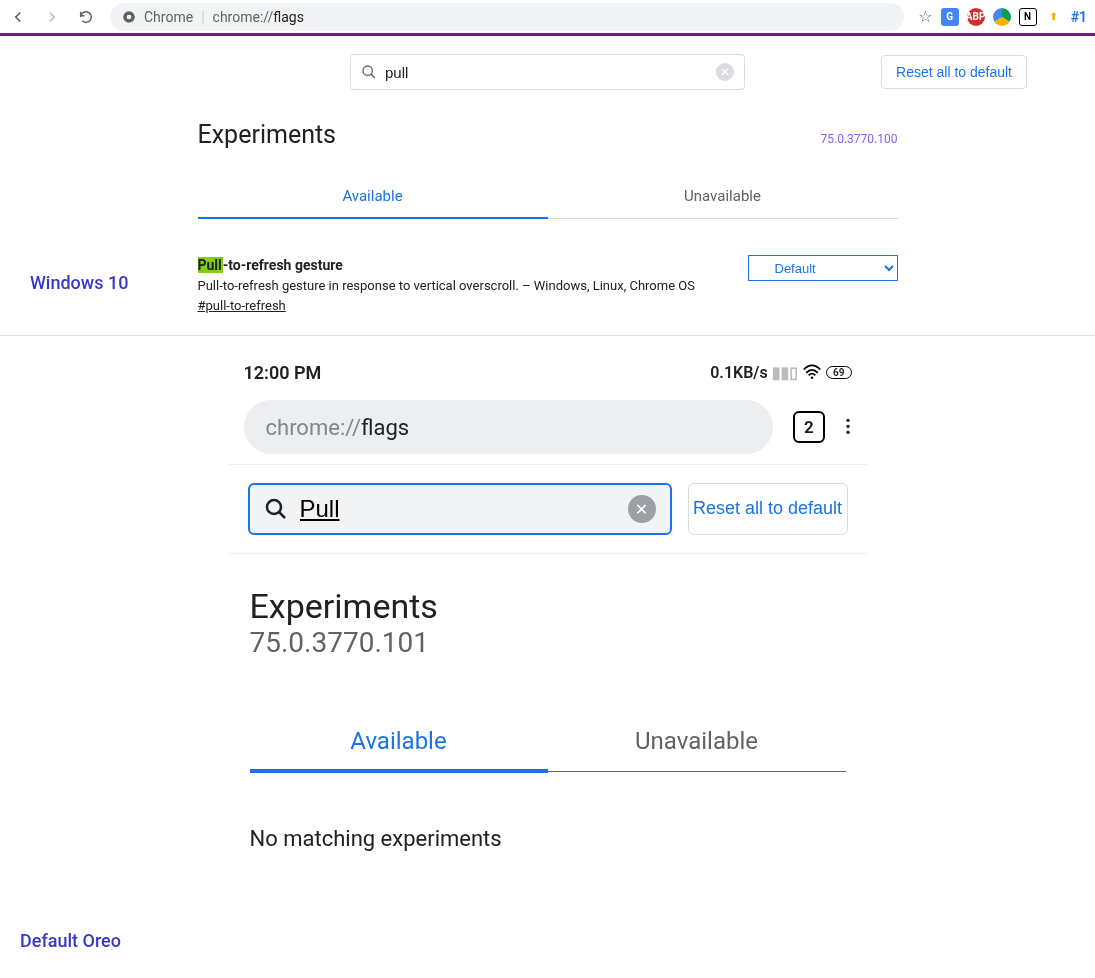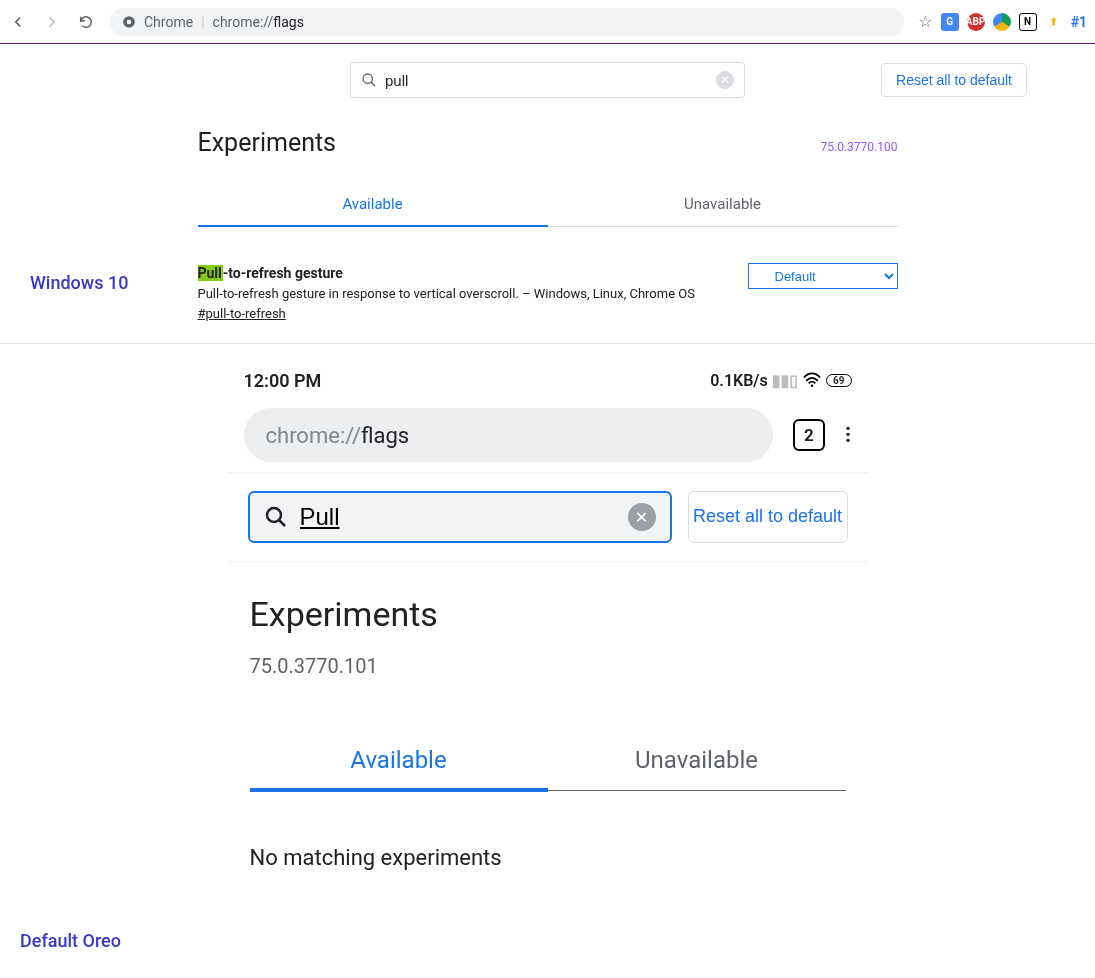--- a/index.html
+++ b/index.html
@@ -1,19 +1,19 @@
 <!DOCTYPE html>
 <html><head>
 <meta charset="utf-8">
 <style>
 * { margin:0; padding:0; box-sizing:border-box; }
 body { font-family:-apple-system,BlinkMacSystemFont,"Segoe UI",Roboto,Arial,sans-serif; background:#fff; color:#202124; width:1095px; }
 
 
-.desktop-toolbar { height:44px; display:flex; align-items:center; padding:0 8px; gap:14px; border-bottom:1px solid #701a75; }
+.desktop-toolbar { height:36px; display:flex; align-items:center; padding:0 8px; gap:14px; border-bottom:3px solid #701a75; }
 .tb-icon { width:20px; height:20px; display:flex; align-items:center; justify-content:center; color:#5f6368; cursor:pointer; }
 .tb-icon.dim { color:#bdbdbd; }
 .addr { flex:1; height:28px; background:#f1f3f4; border-radius:14px; display:flex; align-items:center; padding:0 12px; gap:8px; font-size:14px; color:#5f6368; }
 .addr .chrome-txt { color:#5f6368; }
 .addr .flags-txt { color:#202124; }
 .ext-icons { display:flex; gap:8px; align-items:center; }
 .ext { width:18px; height:18px; display:flex; align-items:center; justify-content:center; font-size:10px; font-weight:bold; border-radius:3px; }
 .adb { background:#d32f2f; color:#fff; border-radius:50%; }
 .gd { background:conic-gradient(#0f9d58 0 120deg,#f4b400 120deg 240deg,#4285f4 240deg 360deg); border-radius:50%; }
 .wd-num { color:#1a73e8; font-weight:600; font-size:14px; }
@@ -59,21 +59,21 @@
 .m-dots { font-size:22px; font-weight:bold; letter-spacing:0; line-height:6px; }
 
 .m-searchrow { display:flex; gap:16px; padding:18px 20px; border-top:1px solid #f0f0f0; border-bottom:1px solid #f0f0f0; }
 .m-search { flex:1; height:52px; border:2px solid #1a73e8; border-radius:6px; background:#f1f3f4; display:flex; align-items:center; padding:0 14px; gap:12px; }
 .m-search input { border:none; outline:none; flex:1; font-size:24px; background:transparent; text-decoration:underline; }
 .m-clear { width:28px; height:28px; border-radius:50%; background:#9aa0a6; display:flex; align-items:center; justify-content:center; color:#fff; font-size:16px; cursor:pointer; }
 .m-reset { width:160px; border:1px solid #dadce0; border-radius:6px; background:#fff; color:#1a73e8; font-size:18px; cursor:pointer; line-height:1.3; display:flex; align-items:center; justify-content:center; text-align:center; }
 
 .m-body { padding:32px 22px 10px 22px; }
 .m-h1 { font-size:34px; font-weight:400; }
-.m-ver { font-size:20px; color:#5f6368; margin-top:20px; }
+.m-ver { font-size:28px; color:#5f6368; }
 .m-tabs { display:flex; margin-top:54px; border-bottom:1.5px solid #5f6368; }
 .m-tab { flex:1; text-align:center; padding:14px 0; font-size:24px; cursor:pointer; }
 .m-tab.active { color:#1a73e8; border-bottom:4px solid #1a73e8; margin-bottom:-2px; }
 .m-tab.inactive { color:#5f6368; }
 .m-nores { font-size:22px; margin-top:54px; }
 
 svg { display:block; }
 </style>
 </head>
 <body>

